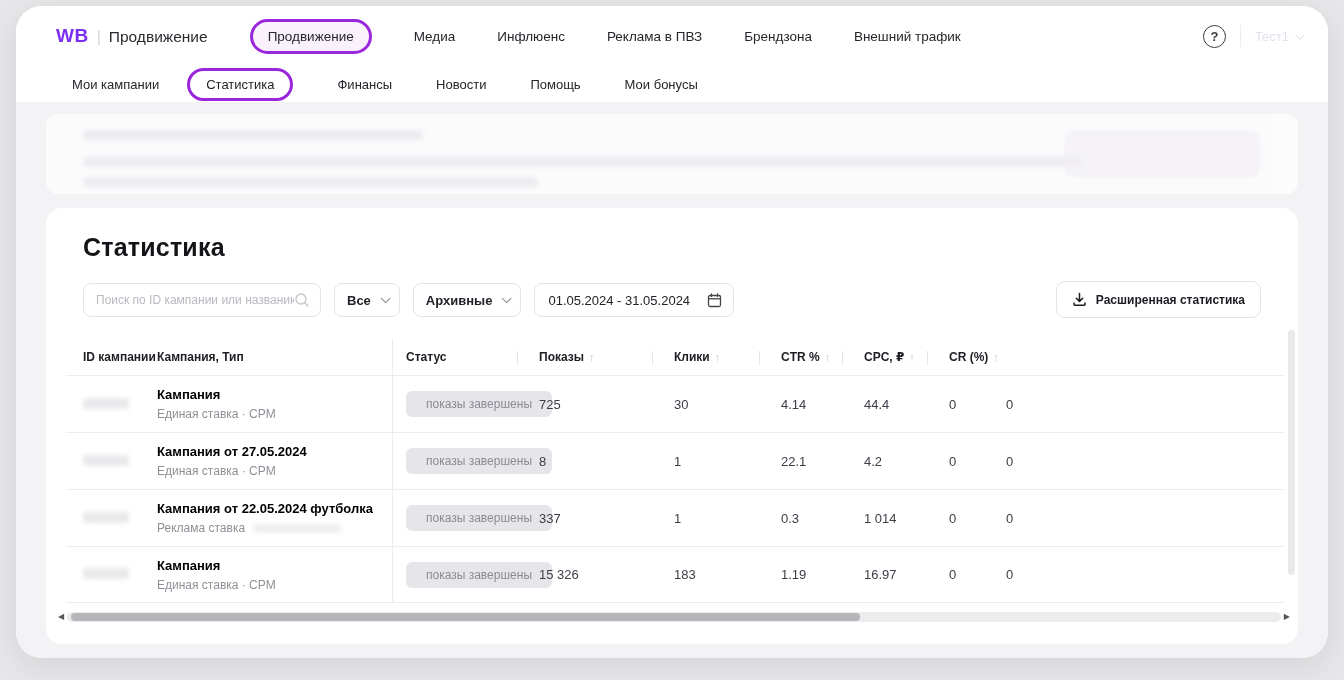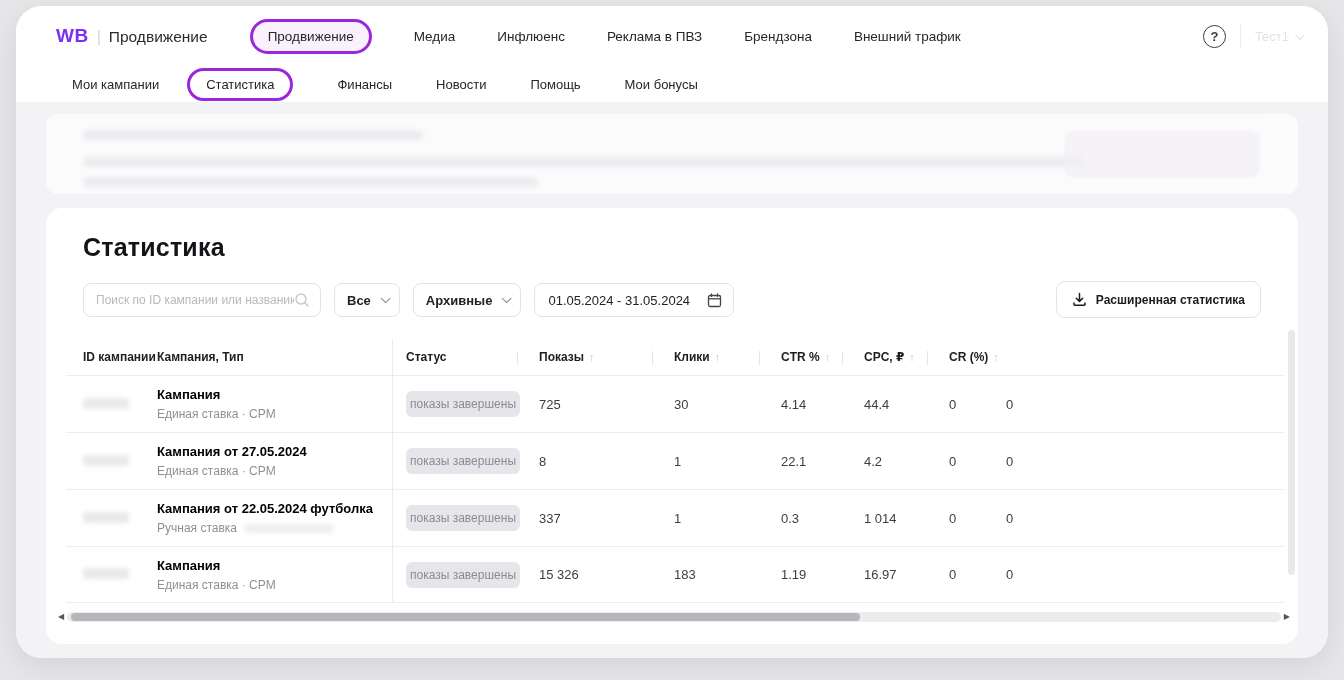--- a/index.html
+++ b/index.html
@@ -115,21 +115,21 @@
   .tbody .trow:last-child { border-bottom:1px solid #ededf0; }
   .col-status { padding-left:13px; }
   .bcell { padding-left:11px; }
   .full-div { border-left:1px solid #ececf0; align-self:stretch; display:flex; align-items:center; }
   .redacted { width:46px; height:11px; background:#cfcfd4; border-radius:3px; opacity:.45; filter:blur(2px); display:inline-block; }
   .camp-name { color:#000000; font-size:13px; font-weight:700; cursor:pointer; display:block; margin-bottom:5px; }
   .camp-type { color:#8f8f97; font-size:12px; display:flex; align-items:center; gap:8px;}
   .redacted-sm { width:88px; height:9px; background:#d6d2da; border-radius:3px; opacity:.4; filter:blur(2px); display:inline-block; }
   .badge {
     display:inline-block; background:#e6e6ea; color:#8b8b94;
-    font-size:12px; padding:6px 4px; border-radius:6px; white-space:nowrap;
+    font-size:12px; padding:6px 20px; border-radius:6px; white-space:nowrap;
   }
   
   .vscroll { position:absolute; right:3px; top:122px; width:7px; height:245px; background:#e9e9ec; border-radius:4px; }
   .hscroll { display:flex; align-items:center; margin:8px 8px 0 12px; gap:3px; height:12px; }
   .hs-arrow { font-size:8px; color:#55555c; line-height:1; cursor:pointer; }
   .hs-track { flex:1; height:10px; background:#ececef; border-radius:5px; position:relative; cursor:pointer; }
   .hs-thumb { position:absolute; left:4px; top:1px; height:8px; width:65%; background:#b5b5ba; border-radius:4px; cursor:grab; }
   .icon-svg { display:block; }
 </style>
 </head>
@@ -264,21 +264,21 @@
             <div class="cell bcell">4.2</div>
             <div class="cell bcell">0</div>
             <div class="cell bcell">0</div>
           </div>
 
           <div class="trow">
             <div class="cell"><span class="redacted"></span></div>
             <div class="cell">
               <span class="camp-name">Кампания от 22.05.2024 футболка</span>
               <span class="camp-type">
-                  <span>Ручная ставка</span>
+                  <span>Реклама ставка</span>
                   <span class="redacted-sm"></span>
                 </span>
             </div>
             <div class="cell full-div col-status">
                 <span class="badge">показы завершены</span>
               </div>
             <div class="cell bcell">337</div>
             <div class="cell bcell">1</div>
             <div class="cell bcell">0.3</div>
             <div class="cell bcell">1 014</div>

